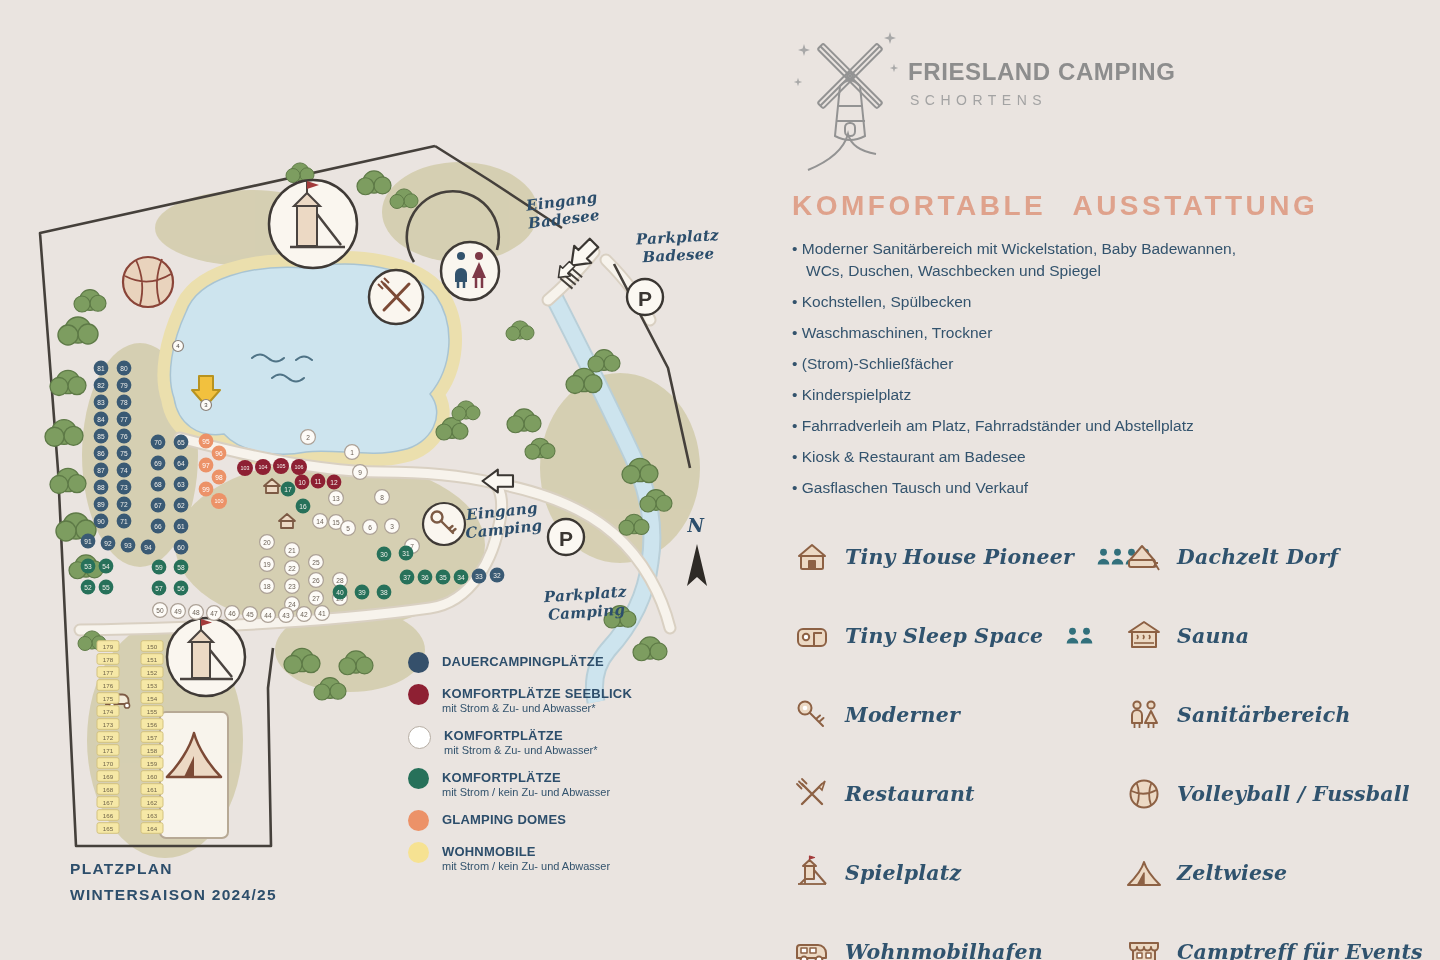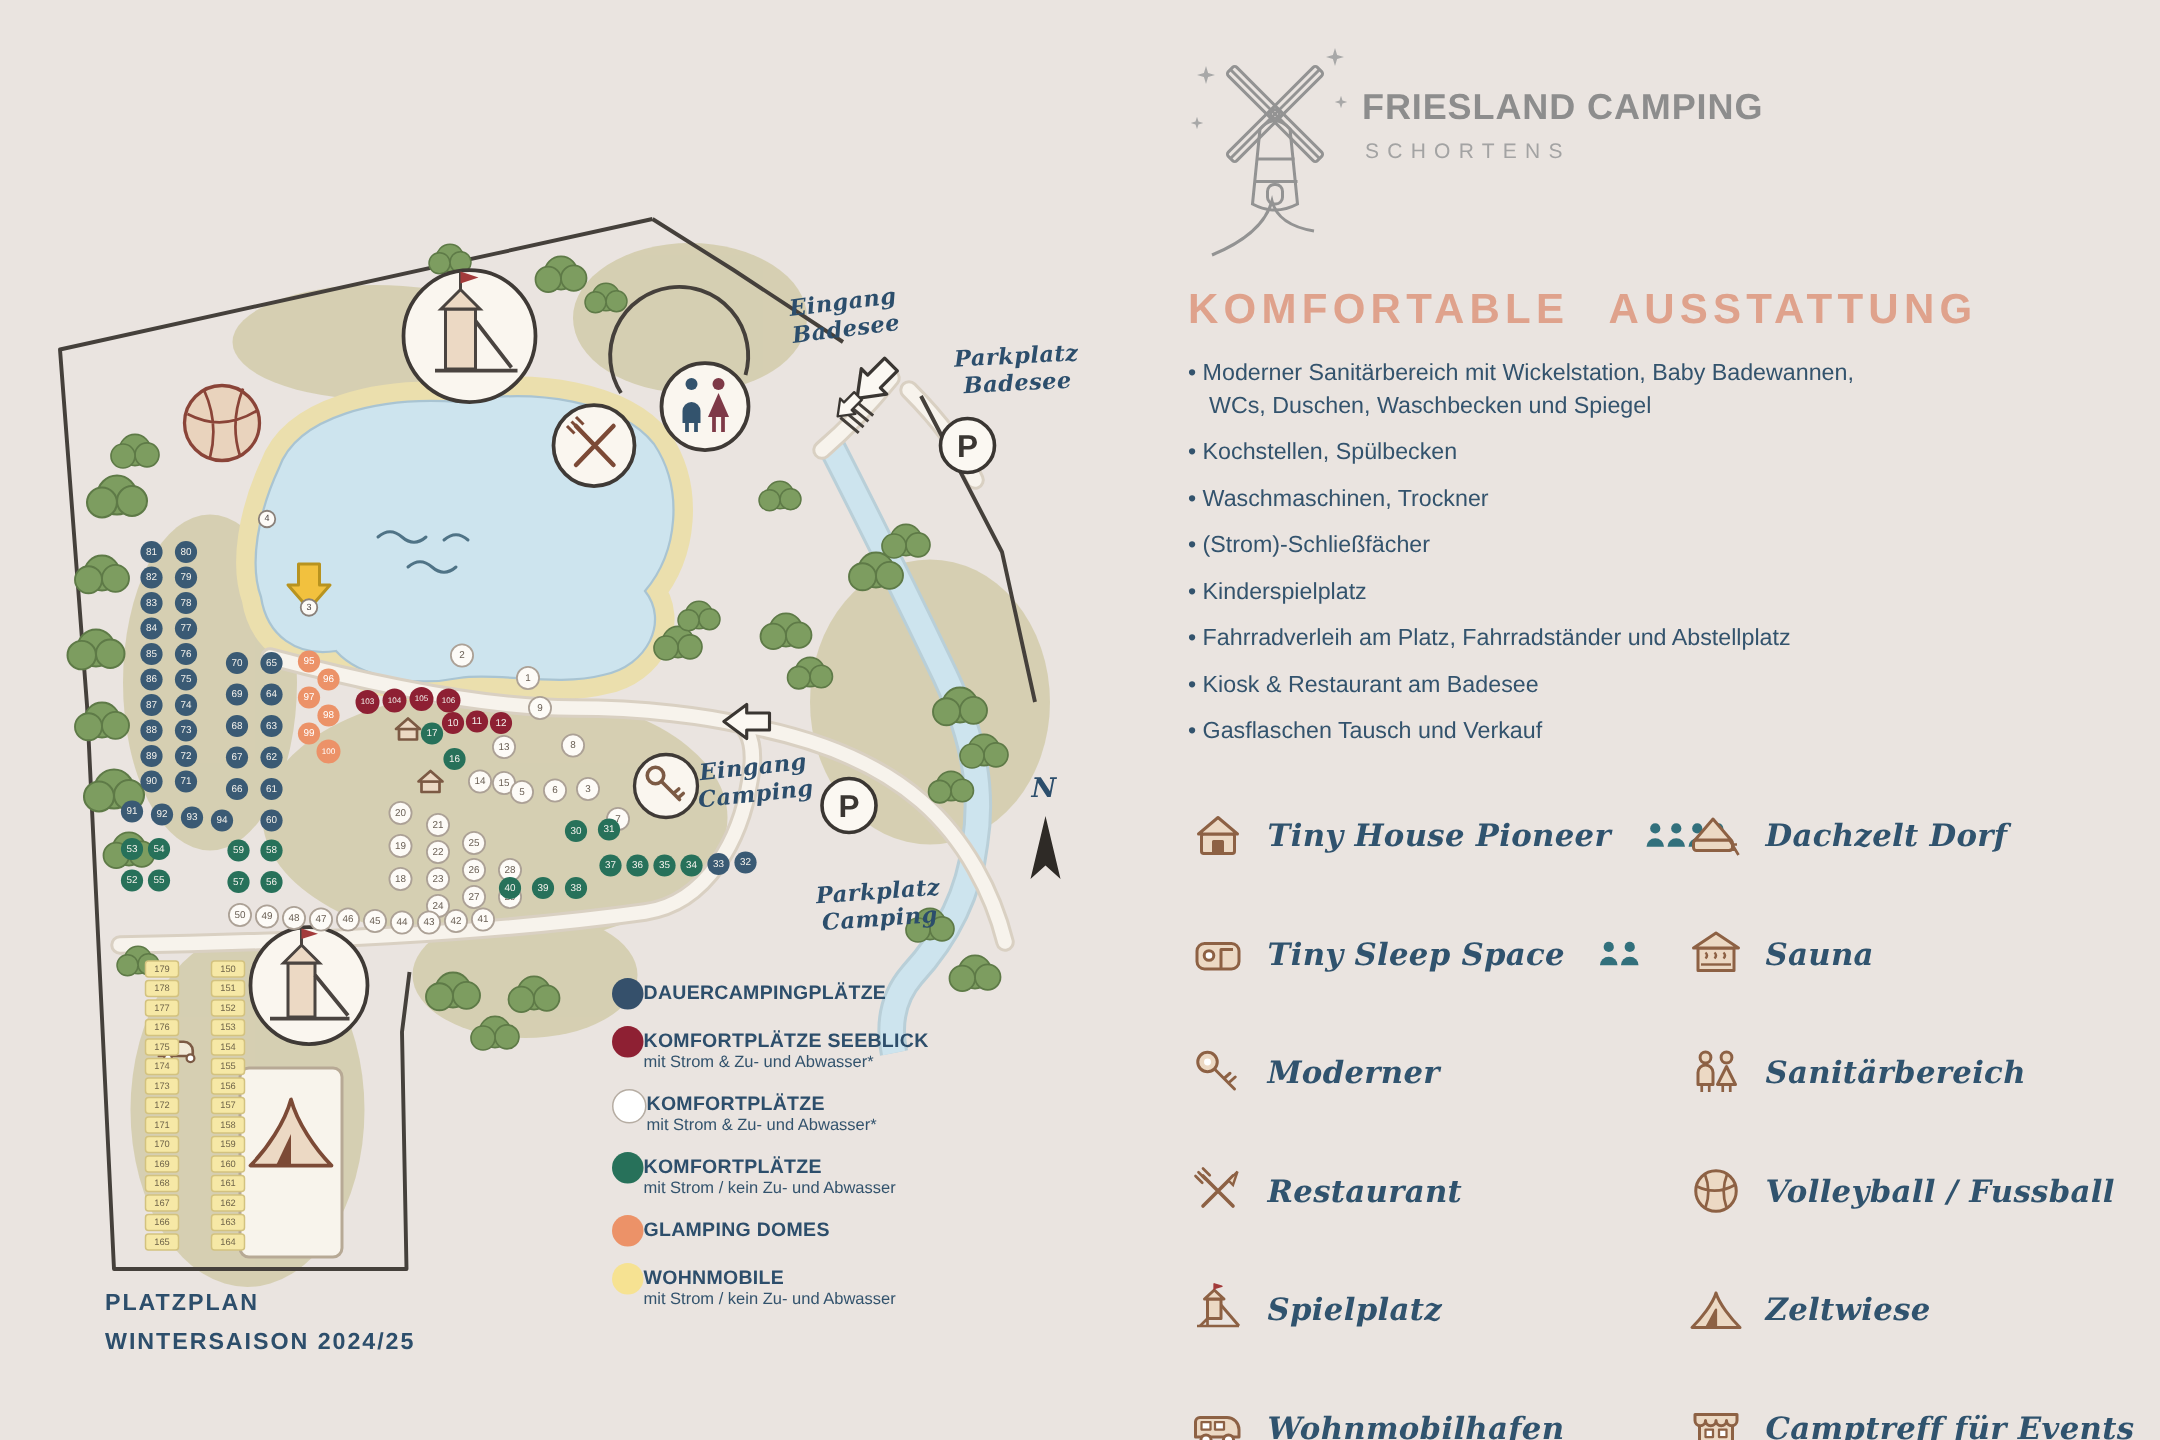--- a/index.html
+++ b/index.html
@@ -15,21 +15,21 @@
     position:absolute;font-family:"DejaVu Serif",serif;font-style:italic;font-weight:700;
     font-size:15px;color:#2c4e6c;white-space:pre-line;text-align:center;line-height:1.18;
     letter-spacing:.3px;
   }
   #plan-title{
     position:absolute;left:70px;top:856px;font-size:15.5px;font-weight:700;
     letter-spacing:1.3px;color:#2d4e6b;line-height:1.7;
   }
   
   #legend{position:absolute;left:408px;top:652px;width:290px;}
-  .lg-row{display:flex;margin-bottom:11px;align-items:flex-start;}
+  .lg-row{display:flex;gap:13px;margin-bottom:11px;align-items:flex-start;}
   .lg-dot{width:21px;height:21px;border-radius:50%;flex:0 0 21px;}
   .lg-title{font-size:13px;font-weight:700;color:#2d4e6b;line-height:20px;letter-spacing:.2px;}
   .lg-sub{font-size:11px;color:#33536d;line-height:13px;margin-top:-2px;}
   #legend-footnote{
     margin-top:16px;margin-left:32px;width:228px;font-size:11.5px;line-height:1.5;
     color:#33536d;white-space:pre-line;
   }
   
   #panel{position:absolute;left:790px;top:0;width:650px;height:768px;}
   #logo{position:absolute;left:0;top:22px;}

